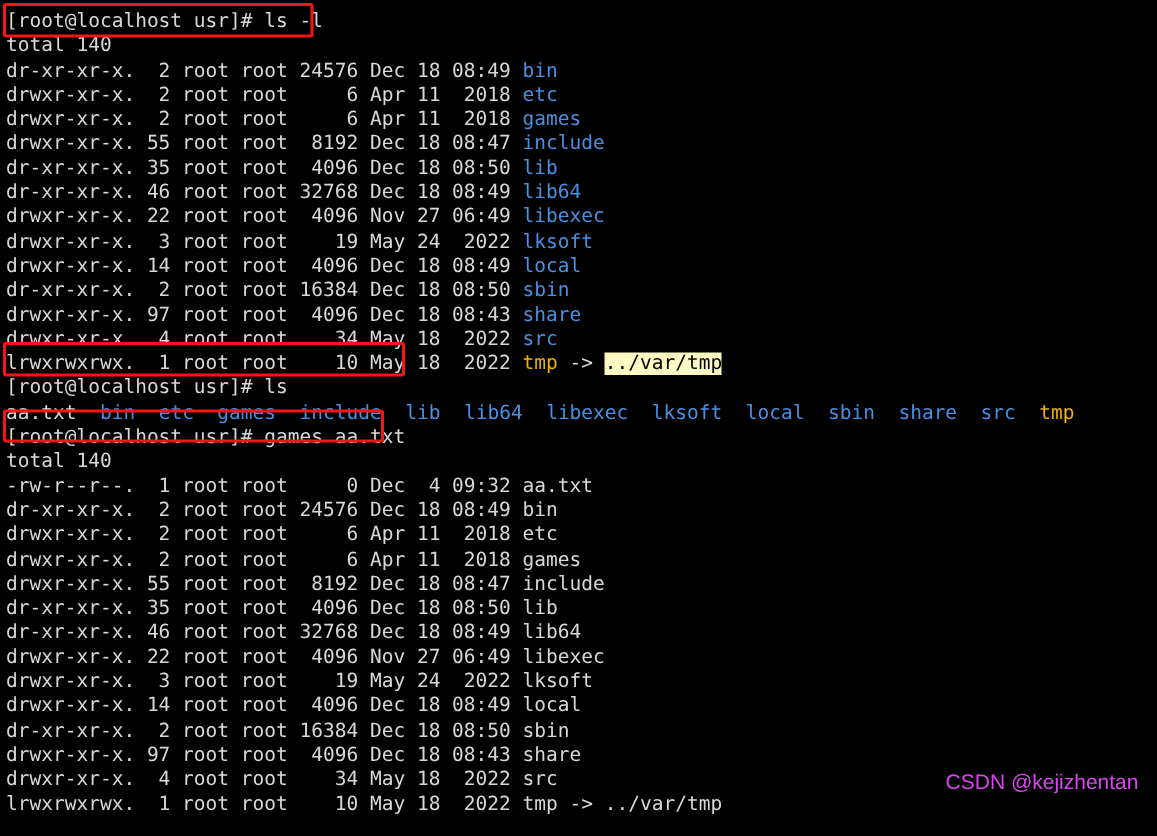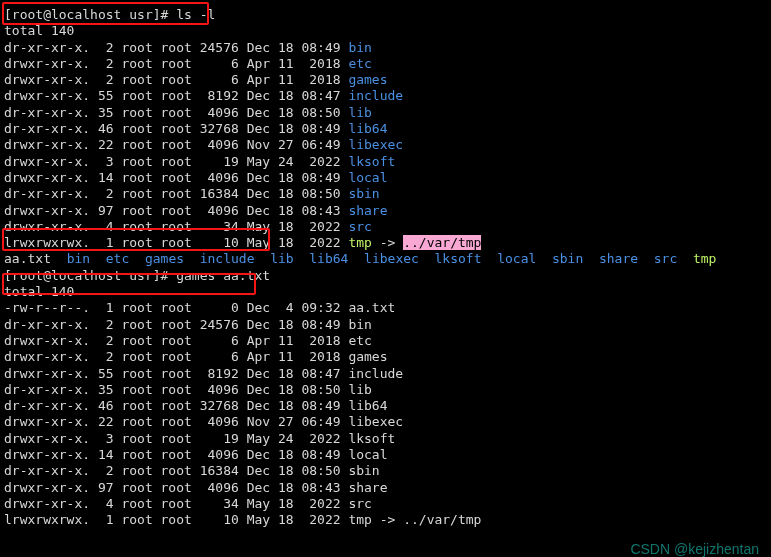--- a/index.html
+++ b/index.html
@@ -32,44 +32,44 @@
     line-height: 16.3px;
     height: 16.3px;
     white-space: pre;
     color: #d8d8d8;
     letter-spacing: 0px;
   }
 
   
   .c-white  { color: #d8d8d8; }
   .c-dir    { color: #4a90e2; }
-  .c-link   { color: #bef264; }
+  .c-link   { color: #eab308; }
   .c-arrow  { color: #d8d8d8; }
   .c-target {
     color: #000000;
-    background: #f9a8d4;
+    background: #fef9c3;
   }
   .c-file   { color: #d8d8d8; }
 
   
   .redbox {
     position: absolute;
     border: 2px solid #f71414;
     border-radius: 2px;
     box-sizing: border-box;
     pointer-events: none;
   }
 
   #watermark {
     position: absolute;
     right: 12px;
-    bottom: 0;
+    bottom: 28px;
     font-family: "Liberation Sans", sans-serif;
     font-size: 14px;
-    color: #0f766e;
+    color: #d946ef;
     white-space: pre;
   }
 </style>
 </head>
 <body>
 
 <div id="terminal">
   <div id="lines">
       <div class="line"><span class="c-white">[root@localhost usr]# </span><span class="c-white">ls -l</span></div>
       <div class="line"><span class="c-white">total 140</span></div>
@@ -79,20 +79,21 @@
       <div class="line"><span class="c-white">drwxr-xr-x. 55 root root  8192 Dec 18 08:47 </span><span class="c-dir">include</span></div>
       <div class="line"><span class="c-white">dr-xr-xr-x. 35 root root  4096 Dec 18 08:50 </span><span class="c-dir">lib</span></div>
       <div class="line"><span class="c-white">dr-xr-xr-x. 46 root root 32768 Dec 18 08:49 </span><span class="c-dir">lib64</span></div>
       <div class="line"><span class="c-white">drwxr-xr-x. 22 root root  4096 Nov 27 06:49 </span><span class="c-dir">libexec</span></div>
       <div class="line"><span class="c-white">drwxr-xr-x.  3 root root    19 May 24  2022 </span><span class="c-dir">lksoft</span></div>
       <div class="line"><span class="c-white">drwxr-xr-x. 14 root root  4096 Dec 18 08:49 </span><span class="c-dir">local</span></div>
       <div class="line"><span class="c-white">dr-xr-xr-x.  2 root root 16384 Dec 18 08:50 </span><span class="c-dir">sbin</span></div>
       <div class="line"><span class="c-white">drwxr-xr-x. 97 root root  4096 Dec 18 08:43 </span><span class="c-dir">share</span></div>
       <div class="line"><span class="c-white">drwxr-xr-x.  4 root root    34 May 18  2022 </span><span class="c-dir">src</span></div>
       <div class="line"><span class="c-white">lrwxrwxrwx.  1 root root    10 May 18  2022 </span><span class="c-link">tmp</span><span class="c-arrow"> -&gt; </span><span class="c-target">../var/tmp</span></div>
+      <div class="line"><span class="c-white">[root@localhost usr]# </span><span class="c-white">ls</span></div>
       <div class="line"><span class="c-file">aa.txt</span><span class="c-white">  </span><span class="c-dir">bin</span><span class="c-white">  </span><span class="c-dir">etc</span><span class="c-white">  </span><span class="c-dir">games</span><span class="c-white">  </span><span class="c-dir">include</span><span class="c-white">  </span><span class="c-dir">lib</span><span class="c-white">  </span><span class="c-dir">lib64</span><span class="c-white">  </span><span class="c-dir">libexec</span><span class="c-white">  </span><span class="c-dir">lksoft</span><span class="c-white">  </span><span class="c-dir">local</span><span class="c-white">  </span><span class="c-dir">sbin</span><span class="c-white">  </span><span class="c-dir">share</span><span class="c-white">  </span><span class="c-dir">src</span><span class="c-white">  </span><span class="c-link">tmp</span></div>
       <div class="line"><span class="c-white">[root@localhost usr]# </span><span class="c-white">games aa.txt</span></div>
       <div class="line"><span class="c-white">total 140</span></div>
       <div class="line"><span class="c-white">-rw-r--r--.  1 root root     0 Dec  4 09:32 </span><span class="c-white">aa.txt</span></div>
       <div class="line"><span class="c-white">dr-xr-xr-x.  2 root root 24576 Dec 18 08:49 </span><span class="c-white">bin</span></div>
       <div class="line"><span class="c-white">drwxr-xr-x.  2 root root     6 Apr 11  2018 </span><span class="c-white">etc</span></div>
       <div class="line"><span class="c-white">drwxr-xr-x.  2 root root     6 Apr 11  2018 </span><span class="c-white">games</span></div>
       <div class="line"><span class="c-white">drwxr-xr-x. 55 root root  8192 Dec 18 08:47 </span><span class="c-white">include</span></div>
       <div class="line"><span class="c-white">dr-xr-xr-x. 35 root root  4096 Dec 18 08:50 </span><span class="c-white">lib</span></div>
       <div class="line"><span class="c-white">dr-xr-xr-x. 46 root root 32768 Dec 18 08:49 </span><span class="c-white">lib64</span></div>

